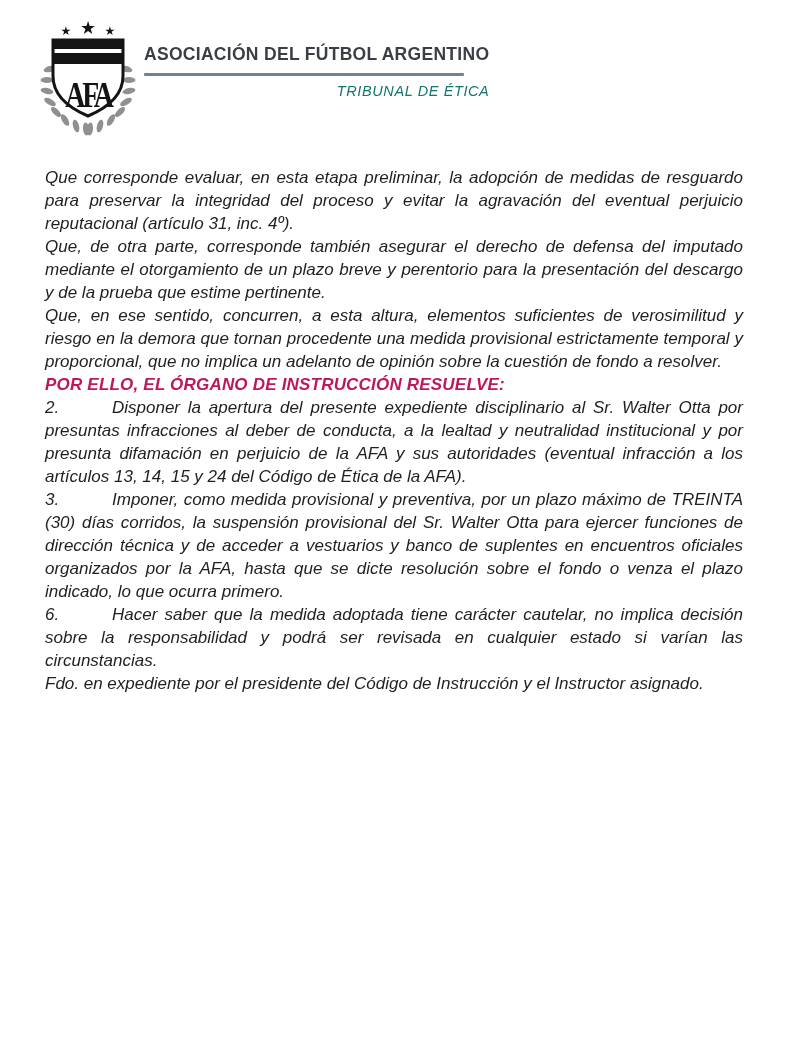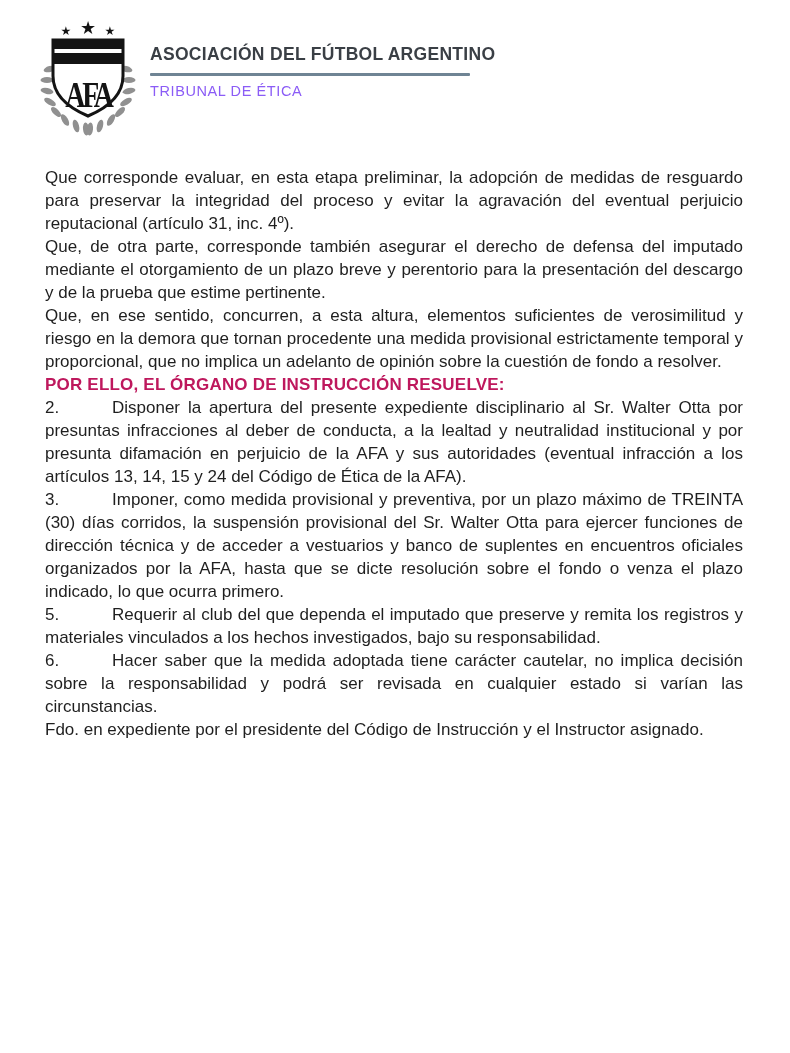--- a/index.html
+++ b/index.html
@@ -22,53 +22,56 @@
     display: flex;
     align-items: flex-start;
   }
   .crest-wrap {
     width: 100px;
     height: 125px;
     flex: 0 0 auto;
   }
   .crest-wrap svg { width: 100%; height: 100%; display: block; }
   .header-text {
-    margin-left: 12px;
+    margin-left: 6px;
     padding-top: 30px;
+    text-align: right;
   }
   .org-name {
     font-size: 17.5px;
     font-weight: bold;
     letter-spacing: 0.3px;
     color: #3a3f45;
     white-space: nowrap;
   }
   .header-divider {
     margin-top: 8px;
     width: 320px;
     height: 3px;
     background: #6f8494;
     border-radius: 1px;
   }
   .department {
     margin-top: 7px;
     font-size: 14.5px;
+    font-style: italic;
     font-weight: 500;
     letter-spacing: 0.6px;
-    color: #8b5cf6;
+    color: #0f766e;
   }
 
   
   .doc-body {
     position: absolute;
     top: 166px;
     left: 45px;
     width: 698px;
     font-size: 17px;
     line-height: 23px;
+    font-style: italic;
   }
   .doc-body p { margin: 0; text-align: justify; }
   .resolve-heading {
     font-size: 17px;
     font-weight: bold;
     letter-spacing: 0.2px;
     margin: 21px 0 24px 0;
     text-align: left;
     color: #be185d;
   }
@@ -137,21 +140,20 @@
     <p>Que, en ese sentido, concurren, a esta altura, elementos suficientes de verosimilitud y riesgo en la demora que tornan procedente una medida provisional estrictamente temporal y proporcional, que no implica un adelanto de opinión sobre la cuestión de fondo a resolver.</p>
 
     <p class="resolve-heading">POR ELLO, EL ÓRGANO DE INSTRUCCIÓN RESUELVE:</p>
 
 
     <p class="item"><span class="item-number">2.</span><span>Disponer la apertura del presente expediente disciplinario al Sr. Walter Otta por presuntas infracciones al deber de conducta, a la lealtad y neutralidad institucional y por presunta difamación en perjuicio de la AFA y sus autoridades (eventual infracción a los artículos 13, 14, 15 y 24 del Código de Ética de la AFA).</span></p>
 
     <p class="item"><span class="item-number">3.</span><span>Imponer, como medida provisional y preventiva, por un plazo máximo de TREINTA (30) días corridos, la suspensión provisional del Sr. Walter Otta para ejercer funciones de dirección técnica y de acceder a vestuarios y banco de suplentes en encuentros oficiales organizados por la AFA, hasta que se dicte resolución sobre el fondo o venza el plazo indicado, lo que ocurra primero.</span></p>
 
 
-    <p class="item"><span class="item-number">5.</span><span>Requerir al club del que dependa el imputado que preserve y remita los registros y materiales vinculados a los hechos investigados, bajo su responsabilidad.</span></p>
 
     <p class="item"><span class="item-number">6.</span><span>Hacer saber que la medida adoptada tiene carácter cautelar, no implica decisión sobre la responsabilidad y podrá ser revisada en cualquier estado si varían las circunstancias.</span></p>
 
 
     <p class="signature-note">Fdo. en expediente por el presidente del Código de Instrucción y el Instructor asignado.</p>
 
   </main>
 </div>
 
 </body></html>

